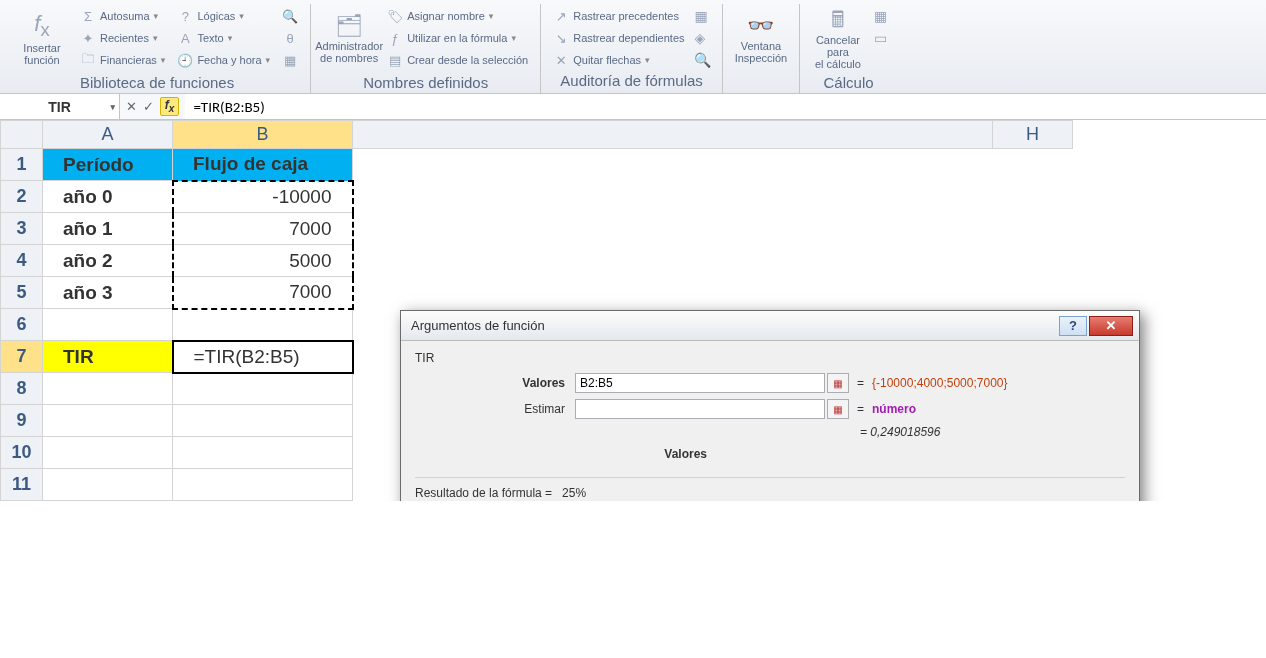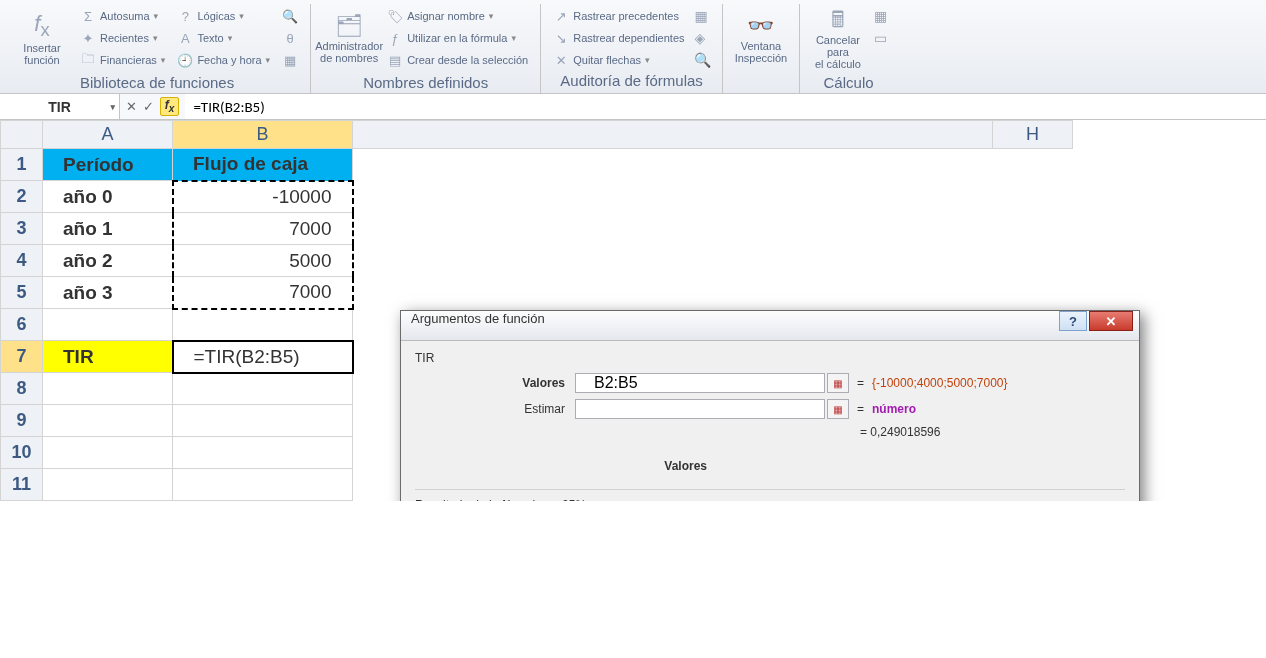--- a/index.html
+++ b/index.html
@@ -41,37 +41,37 @@
   .col-head.active { background: #ffe18a; }
   .sheet td { height: 32px; padding: 0 20px; vertical-align: middle; }
   .hdr-cell { background: #00b0f0; font-weight: bold; }
   .bold { font-weight: bold; }
   .num { text-align: right; }
   .tir-label { background: #ffff00; font-weight: bold; }
   .active-cell { border: 2px solid #000 !important; background: #fff; }
 
   
   .dialog { position: absolute; top: 190px; left: 400px; width: 740px; background: #f0f0f0; border: 1px solid #6b6b6b; box-shadow: 4px 4px 14px rgba(0,0,0,0.5); font-size: 12px; }
-  .dlg-title { background: linear-gradient(#fdfdfd, #e4e8ee); height: 30px; display: flex; align-items: flex-start; padding: 0 6px 0 10px; border-bottom: 1px solid #bbb; }
+  .dlg-title { background: linear-gradient(#fdfdfd, #e4e8ee); height: 30px; display: flex; align-items: center; padding: 0 6px 0 10px; border-bottom: 1px solid #bbb; }
   .dlg-title-text { flex: 1; font-size: 13px; }
   .dlg-title-btns { display: flex; gap: 2px; }
   .dlg-help-btn { width: 28px; height: 20px; background: linear-gradient(#eaf2fb,#cfe0f4); border: 1px solid #7da2ce; display: flex; align-items: center; justify-content: center; font-weight: bold; color: #2a4a7a; cursor: pointer; font-size: 13px; }
   .dlg-close-btn { width: 44px; height: 20px; background: linear-gradient(#e77c72,#c83b2c); border: 1px solid #8a2018; display: flex; align-items: center; justify-content: center; color: #fff; cursor: pointer; font-weight: bold; font-size: 13px; }
   .dlg-body { padding: 10px 14px 6px 14px; }
   .dlg-func-name { font-size: 12px; color: #333; margin-bottom: 8px; }
   .dlg-row { display: flex; align-items: center; margin-bottom: 6px; }
   .dlg-arg-label { width: 160px; text-align: right; padding-right: 10px; font-weight: bold; }
   .dlg-arg-label.normal { font-weight: normal; }
   .dlg-arg-input-wrap { display: flex; align-items: center; }
-  .dlg-arg-input { width: 250px; height: 20px; border: 1px solid #abadb3; padding: 0 18px; font-size: 16px; }
+  .dlg-arg-input { width: 250px; height: 20px; border: 1px solid #abadb3; padding: 0 4px; font-size: 12px; }
   .range-btn { width: 22px; height: 20px; border: 1px solid #abadb3; background: #f4f4f4; margin-left: 2px; display: flex; align-items: center; justify-content: center; cursor: pointer; font-size: 10px; color: #b33; }
   .dlg-eq { padding: 0 8px; color: #333; }
   .dlg-val { color: #c2410c; }
   .dlg-val.muted { color: #a21caf; font-weight: bold; }
-  .dlg-result-eq { margin-left: 445px; margin-bottom: 20px; }
+  .dlg-result-eq { margin-left: 445px; margin-bottom: 8px; font-style: italic; }
   .dlg-desc { margin: 6px 0 10px 0; line-height: 1.3; }
   .dlg-argdesc { display: flex; margin-bottom: 16px; }
   .dlg-argdesc-label { width: 300px; text-align: right; font-weight: bold; padding-right: 8px; flex-shrink: 0; }
   .dlg-argdesc-text { line-height: 1.3; }
   .dlg-bottom { border-top: 1px solid #d0d0d0; padding-top: 8px; display: flex; align-items: center; }
   .dlg-formula-result { flex: 1; }
   .dlg-link-row { display: flex; align-items: center; padding-top: 8px; }
   .dlg-link { color: #0066cc; text-decoration: underline; cursor: pointer; flex: 1; }
   .dlg-btn { width: 84px; height: 24px; border: 1px solid #707070; background: linear-gradient(#fdfdfd,#e4e4e4); cursor: pointer; font-size: 12px; margin-left: 8px; }
   .dlg-btn.primary { border: 1px solid #3c7fb1; box-shadow: 0 0 2px #6db3e8; }

